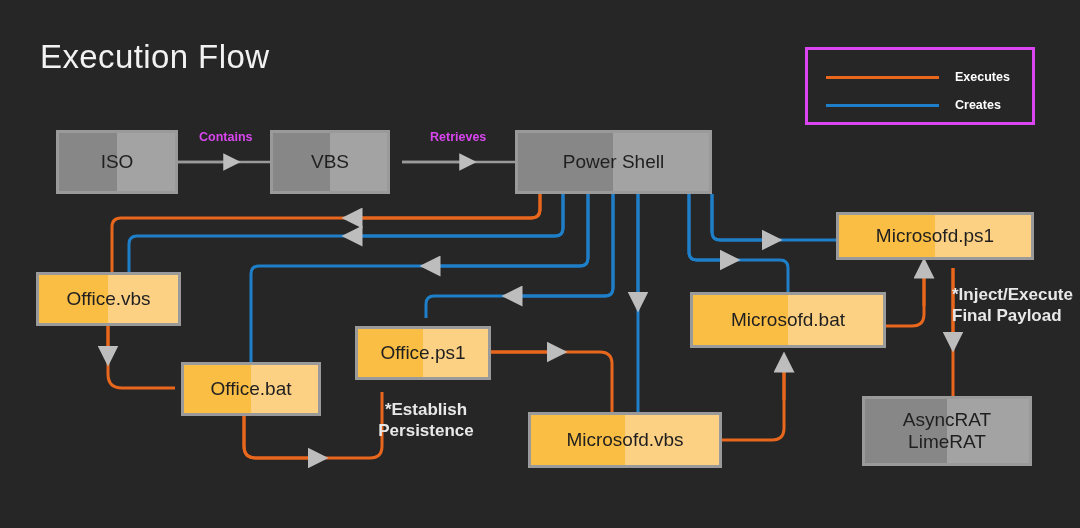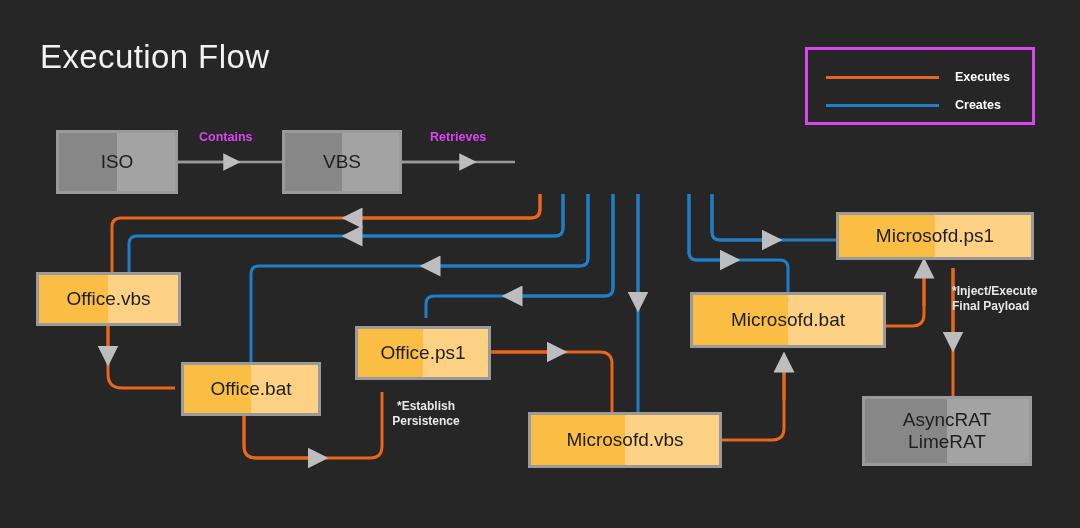--- a/index.html
+++ b/index.html
@@ -67,21 +67,21 @@
   .edge-label {
     position: absolute;
     color: #d946ef;
     font-size: 12.5px;
     font-weight: bold;
     white-space: nowrap;
   }
   .note {
     position: absolute;
     color: #e8e8e8;
-    font-size: 12px;
+    font-size: 17px;
     font-weight: bold;
     line-height: 1.25;
     white-space: pre-line;
     text-align: center;
   }
 
   
   #legend {
     position: absolute;
     left: 805px;
@@ -209,24 +209,27 @@
 
   <div class="note" style="left:371px; top:399px; width:110px;">*Establish
 Persistence</div>
   <div class="note" style="left:952px; top:284px; width:115px; text-align:left;">*Inject/Execute
 Final Payload</div>
 
   <div class="node gray" style="left:56px; top:130px; width:122px; height:64px;">
     <div class="fill">ISO</div>
   </div>
 
-  <div class="node gray" style="left:282px; top:130px; width:120px; height:64px;">
+  <div class="node gray" style="left:270px; top:130px; width:120px; height:64px;">
     <div class="fill">VBS</div>
   </div>
 
+  <div class="node gray" style="left:515px; top:130px; width:197px; height:64px;">
+    <div class="fill">Power Shell</div>
+  </div>
 
   <div class="node yellow" style="left:36px; top:272px; width:145px; height:54px;">
     <div class="fill">Office.vbs</div>
   </div>
 
   <div class="node yellow" style="left:181px; top:362px; width:140px; height:54px;">
     <div class="fill">Office.bat</div>
   </div>
 
   <div class="node yellow" style="left:355px; top:326px; width:136px; height:54px;">

